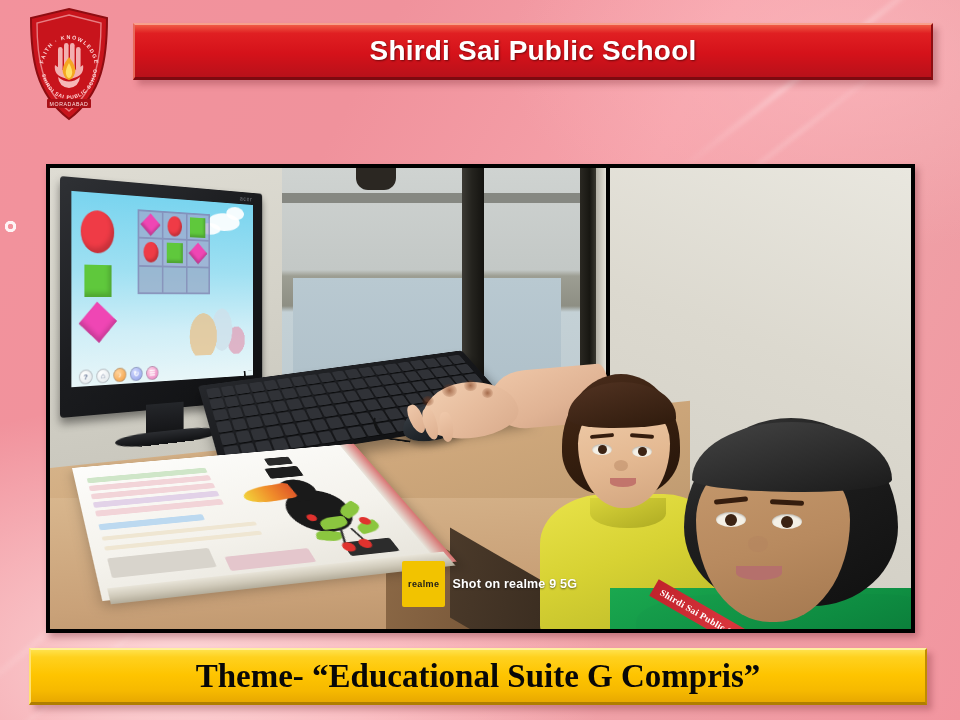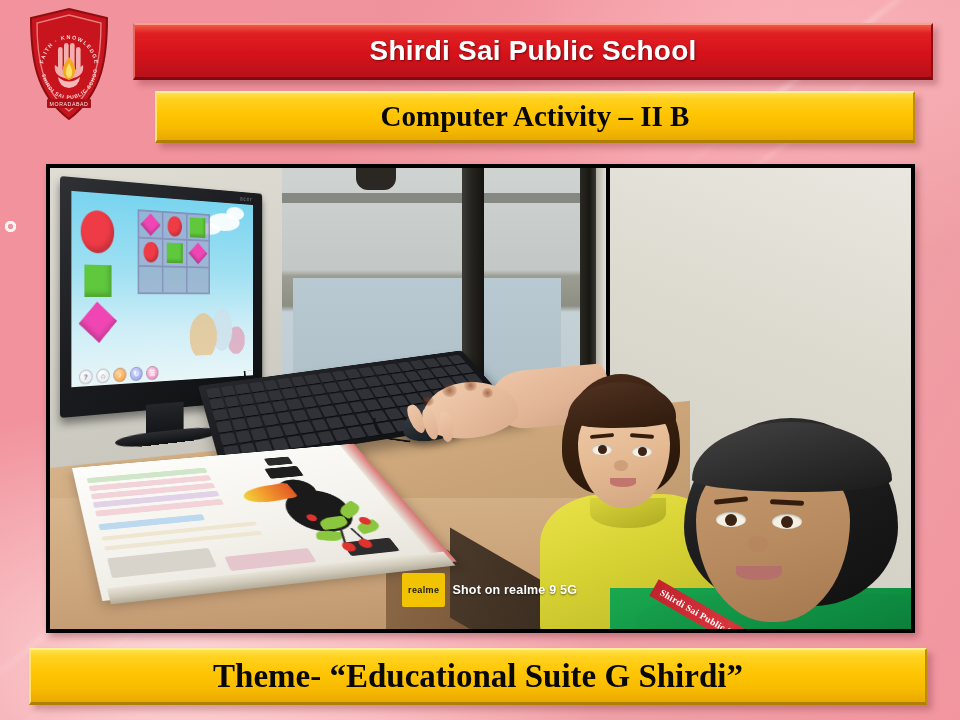--- a/index.html
+++ b/index.html
@@ -420,21 +420,21 @@
   }
 
   
   .watermark {
     position: absolute; left: 352px; bottom: 22px;
     display: flex; align-items: center; gap: 7px;
   }
   .wm-badge {
     background: #f2c300; color: #1a1a1a;
     font-size: 9px; font-weight: bold; letter-spacing: .4px;
-    padding: 12px 6px; border-radius: 2px;
+    padding: 18px 6px; border-radius: 2px;
   }
   .wm-text {
     color: #ffffff; font-size: 12.5px; font-weight: bold; letter-spacing: .2px;
     text-shadow: 0 1px 2px rgba(0,0,0,0.55);
   }
 </style>
 </head>
 <body>
 
 <div class="slide">
@@ -475,23 +475,20 @@
       </text>
       <rect x="22" y="92" width="44" height="9" fill="#a81017" rx="1"></rect>
       <text x="44" y="99" text-anchor="middle" font-family="Liberation Sans, sans-serif" font-size="5.2" fill="#ffe2e2" letter-spacing="0.6">MORADABAD</text>
     </svg>
   </div>
 
   <div class="banner banner-red">
     <span>Shirdi Sai Public School</span>
   </div>
 
-  <div class="banner banner-yellow-top">
-    <span>Computer Activity – II B</span>
-  </div>
 
   <div class="photo-frame">
     <div class="photo">
 
       <div class="wall-left"></div>
       <div class="wall-right"></div>
       <div class="door-open"></div>
       <div class="door-glass"></div>
       <div class="door-top-bar"></div>
       <div class="dark-blob"></div>
@@ -777,16 +774,16 @@
 
       <div class="watermark">
         <div class="wm-badge">realme</div>
         <div class="wm-text">Shot on realme 9 5G</div>
       </div>
 
     </div>
   </div>
 
   <div class="banner banner-yellow-bottom">
-    <span>Theme- “Educational Suite G Shirdi”</span>
+    <span>Theme- “Educational Suite G Compris”</span>
   </div>
 
 </div>
 
 </body></html>

